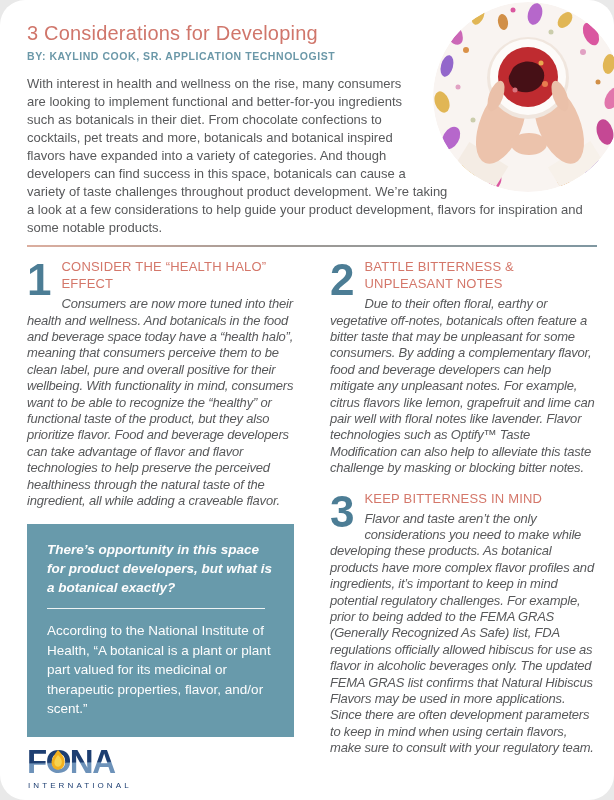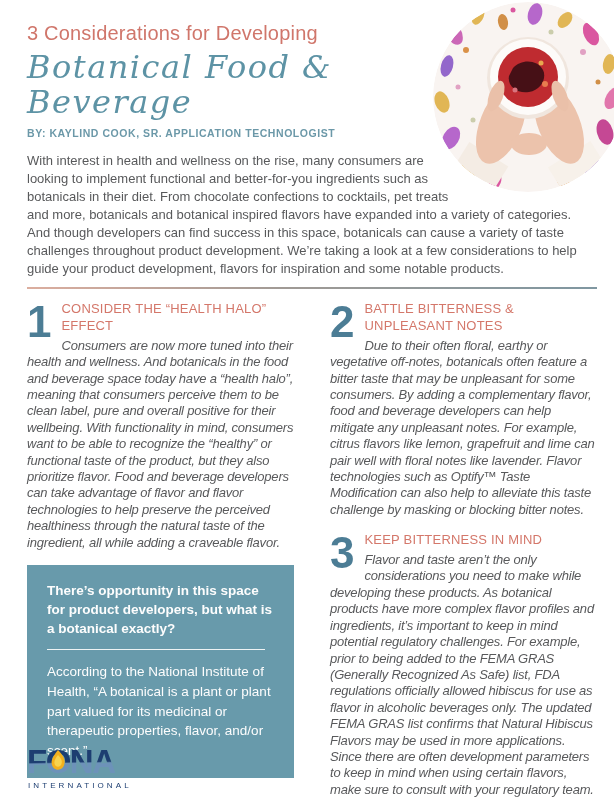--- a/index.html
+++ b/index.html
@@ -3,20 +3,21 @@
 <meta charset="utf-8">
 <style>
   * { margin:0; padding:0; box-sizing:border-box; }
   html,body { background:#e9e9e9; }
   .page {
     width:614px; height:800px; margin:0 auto; position:relative;
     background:#ffffff; overflow:hidden;
     padding:16px 17px 0 27px;
     font-family:"Liberation Sans", sans-serif;
     color:#58595b;
+    border-radius:25px;
   }
   
   .hero {
     float:right; width:190px; height:190px;
     margin:-14px -26px 10px 14px;
     border-radius:50%; overflow:hidden;
     shape-outside: circle(50% at 50% 50%);
   }
   .hero svg { display:block; }
   .kicker {
@@ -54,21 +55,21 @@
   .sec-body {
     font-size:13px; line-height:16.4px; letter-spacing:-.2px;
     color:#58595b; margin:0;font-style:italic;
   }
   
   .callout {
     background:#689aab; color:#fdfdfd;
     padding:16px 20px 18px; margin-top:9px;
   }
   .callout-head {
-    font-weight:700; font-size:13.5px; line-height:1.42;
+    font-style:italic; font-weight:700; font-size:13.5px; line-height:1.42;
     margin:0 0 11px;
   }
   .callout-divider { height:1px; background:#eef3f4; width:96%; margin:0 0 12px; }
   .callout-body { font-size:13.5px; line-height:1.45; margin:0; }
   
   .footer { position:absolute; left:27px; bottom:5px; }
 </style>
 </head>
 <body>
 
@@ -124,21 +125,20 @@
           <circle cx="108" cy="61" r="2.5" fill="#e8a84e"></circle>
           <circle cx="82" cy="88" r="2.5" fill="#d9747e"></circle>
         </g>
         <ellipse cx="63" cy="94" rx="7" ry="16" fill="#eac0a9" transform="rotate(20 63 94)"></ellipse>
         <ellipse cx="127" cy="94" rx="7" ry="16" fill="#eac0a9" transform="rotate(-20 127 94)"></ellipse>
       </g>
     </svg>
   </div>
 
   <div class="kicker">3 Considerations for Developing</div>
-  <h1 class="title">Botanical Food &amp; Beverage</h1>
   <div class="byline">BY: KAYLIND COOK, SR. APPLICATION TECHNOLOGIST</div>
 
   <p class="intro">With interest in health and wellness on the rise, many consumers are looking to implement functional and better-for-you ingredients such as botanicals in their diet. From chocolate confections to cocktails, pet treats and more, botanicals and botanical inspired flavors have expanded into a variety of categories. And though developers can find success in this space, botanicals can cause a variety of taste challenges throughout product development. We’re taking a look at a few considerations to help guide your product development, flavors for inspiration and some notable products.</p>
 
   <div class="divider"></div>
 
   <div class="columns">
 
     <div class="col">
       <section class="sec">

